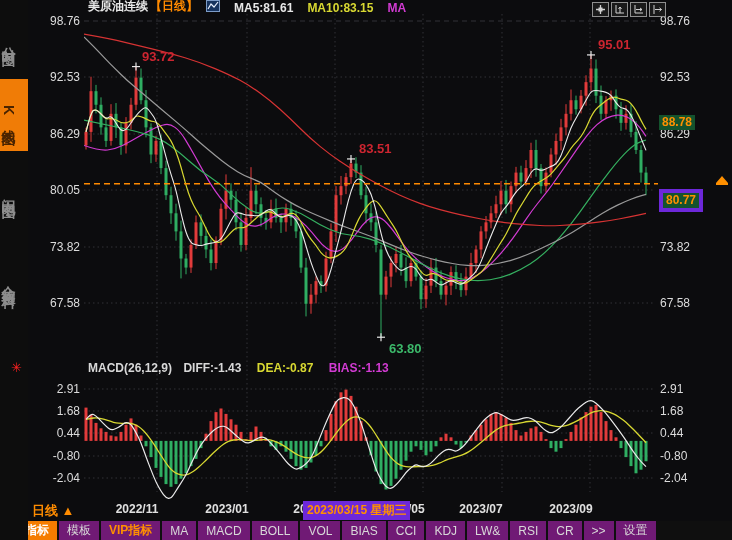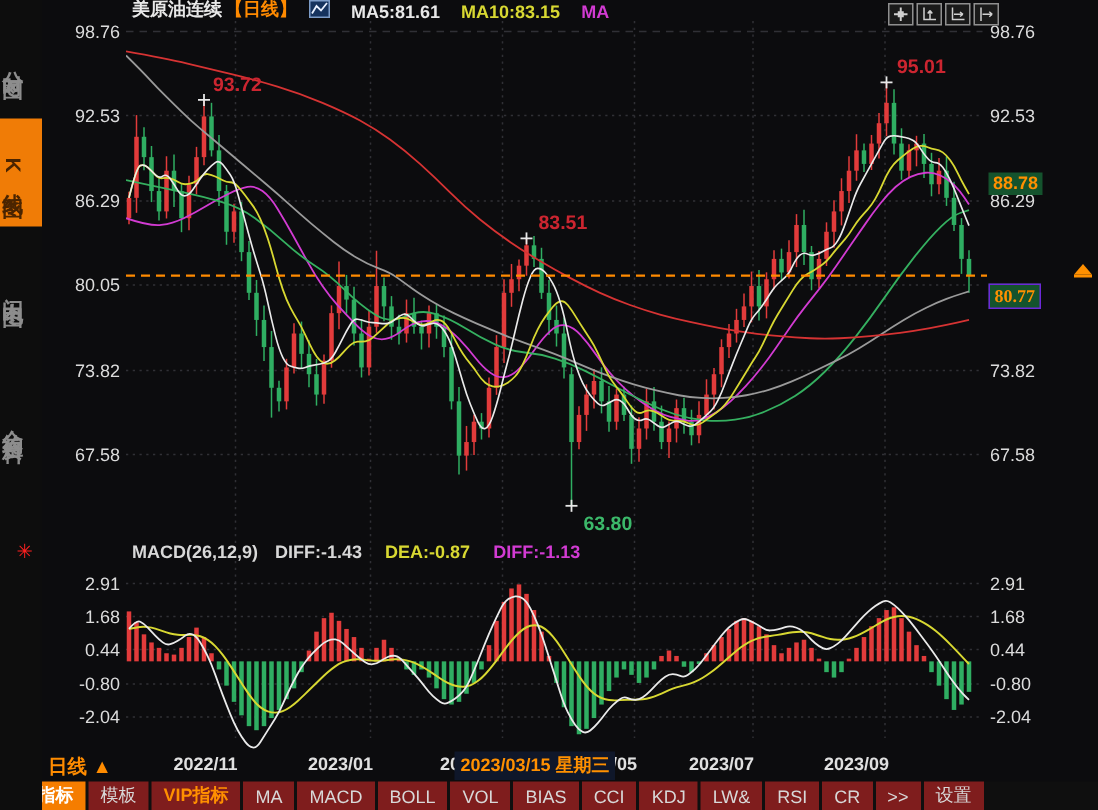--- a/index.html
+++ b/index.html
@@ -24,39 +24,39 @@
   
   .tools{position:absolute;left:592px;top:2px;display:flex;gap:2px;z-index:7;}
   .tool{width:15px;height:13px;background:#1a1a1a;border:1px solid #8f8f8f;display:flex;
         align-items:center;justify-content:center;cursor:pointer;}
   
   .ylab,.mlab{position:absolute;font-size:12px;color:#dcdcdc;z-index:2;line-height:14px;}
   .ylab.left,.mlab.left{left:30px;width:50px;text-align:right;}
   .ylab.right,.mlab.right{left:660px;width:60px;text-align:left;}
   .tag{position:absolute;left:659px;font-size:12px;font-weight:bold;color:#ff9000;background:#14532d;
        padding:0 3px;line-height:15px;z-index:3;}
-  .tag.current{border:1px solid #6d28d9;font-family:Liberation Serif, serif;}
+  .tag.current{border:4px solid #6d28d9;}
   .pricemark{position:absolute;left:716px;width:0;height:0;z-index:3;
        border-left:6px solid transparent;border-right:6px solid transparent;border-bottom:7px solid #ff9000;}
   .pricemark:after{content:"";position:absolute;left:-6px;top:7px;width:12px;height:2px;background:#ff9000;}
   
   .macd-head{position:absolute;left:88px;top:361px;font-size:12px;font-weight:bold;z-index:2;white-space:nowrap;}
   .macd-head .t{color:#d8d8d8;margin-top:32px;}
   .macd-head .dea{color:#d8d832;margin-left:12px;}
   .macd-head .m{color:#d23bd2;margin-left:12px;}
   
   .xrow{position:absolute;left:0;top:500px;width:732px;height:21px;z-index:2;}
   .period-sel{position:absolute;left:32px;top:2px;color:#ff8c00;font-size:13px;font-weight:bold;cursor:pointer;}
   .xlab{position:absolute;top:2px;transform:translateX(-50%);font-size:12px;font-weight:bold;color:#e0e0e0;white-space:nowrap;}
-  .tooltip{position:absolute;top:1px;background:#0f172a;color:#ff9000;font-size:12px;font-weight:bold;
+  .tooltip{position:absolute;top:1px;background:#6d28d9;color:#ff9000;font-size:12px;font-weight:bold;
        padding:1px 4px;white-space:nowrap;z-index:5;}
   
   .tabbar{position:absolute;left:0;top:521px;width:732px;height:19px;background:#0f0f0f;display:flex;
           align-items:stretch;padding-left:17px;gap:2px;z-index:2;}
-  .tab{background:#7f1d1d;color:#d8d8d8;font-size:12px;display:flex;align-items:center;
+  .tab{background:#701a75;color:#d8d8d8;font-size:12px;display:flex;align-items:center;
        padding:0 8px;cursor:pointer;white-space:nowrap;}
   .tab.active{background:#f57d00;color:#fff;font-weight:bold;}
   .tab.vip{color:#ff9000;font-weight:bold;}
   svg.chart{position:absolute;left:0;top:0;z-index:1;}
 </style>
 </head>
 <body>
 
 <div class="app">
 
@@ -528,21 +528,21 @@
     </div>
 
   <div class="tag" id="uppertag" style="top: 115px;">88.78</div>
   <div class="tag current" id="curtag" style="top: 189px;">80.77</div>
   <div class="pricemark" id="pricemark" style="top: 176px;"></div>
 
   <div class="macd-head">
     <span class="t">MACD(26,12,9)</span>
     <span class="t" style="margin-left:8px">DIFF:-1.43</span>
     <span class="dea">DEA:-0.87</span>
-    <span class="m">DIFF:-1.13</span>
+    <span class="m">BIAS:-1.13</span>
   </div>
 
   <div class="xrow" id="xrow">
     <span class="period-sel">日线 ▲</span>
     <span class="tooltip" id="datetip" style="left: 303px;">2023/03/15 星期三</span>
   <span class="xlab" style="left: 137px;">2022/11</span>
       <span class="xlab" style="left: 227px;">2023/01</span>
       <span class="xlab" style="left: 315px;">2023/03</span>
       <span class="xlab" style="left: 403px;">2023/05</span>
       <span class="xlab" style="left: 481px;">2023/07</span>

